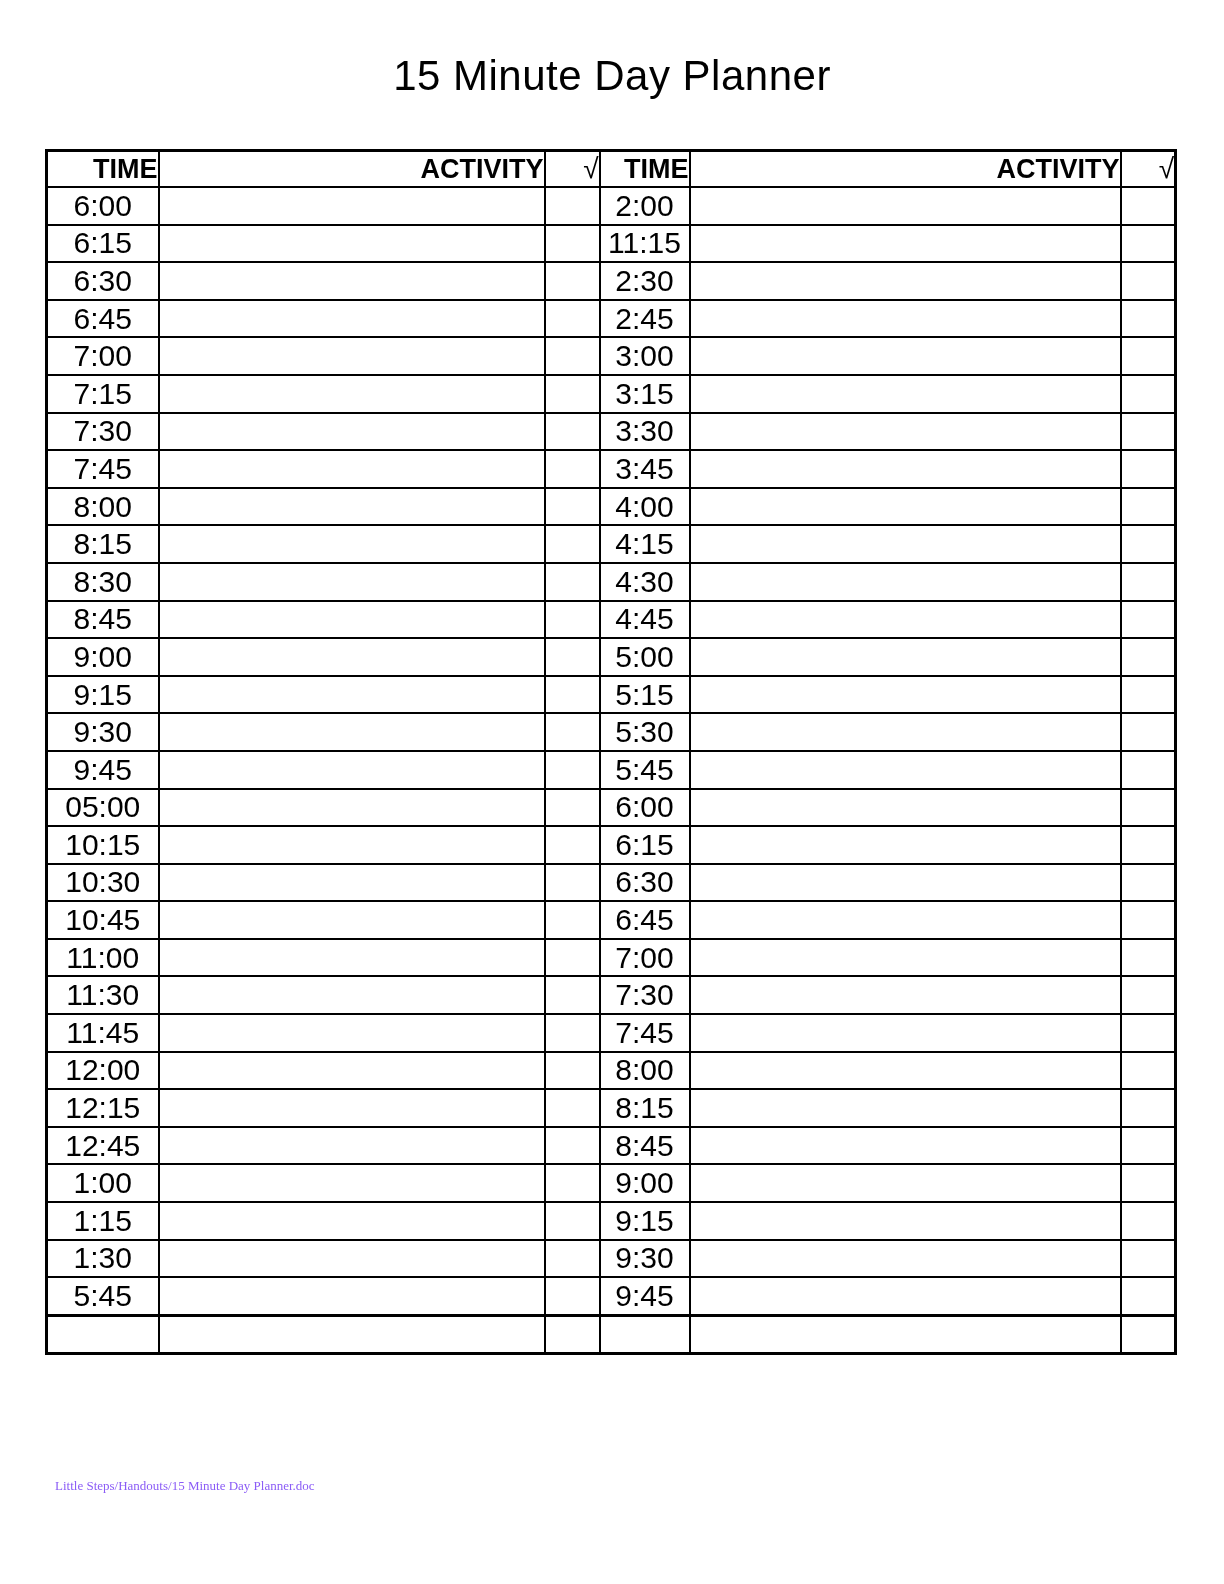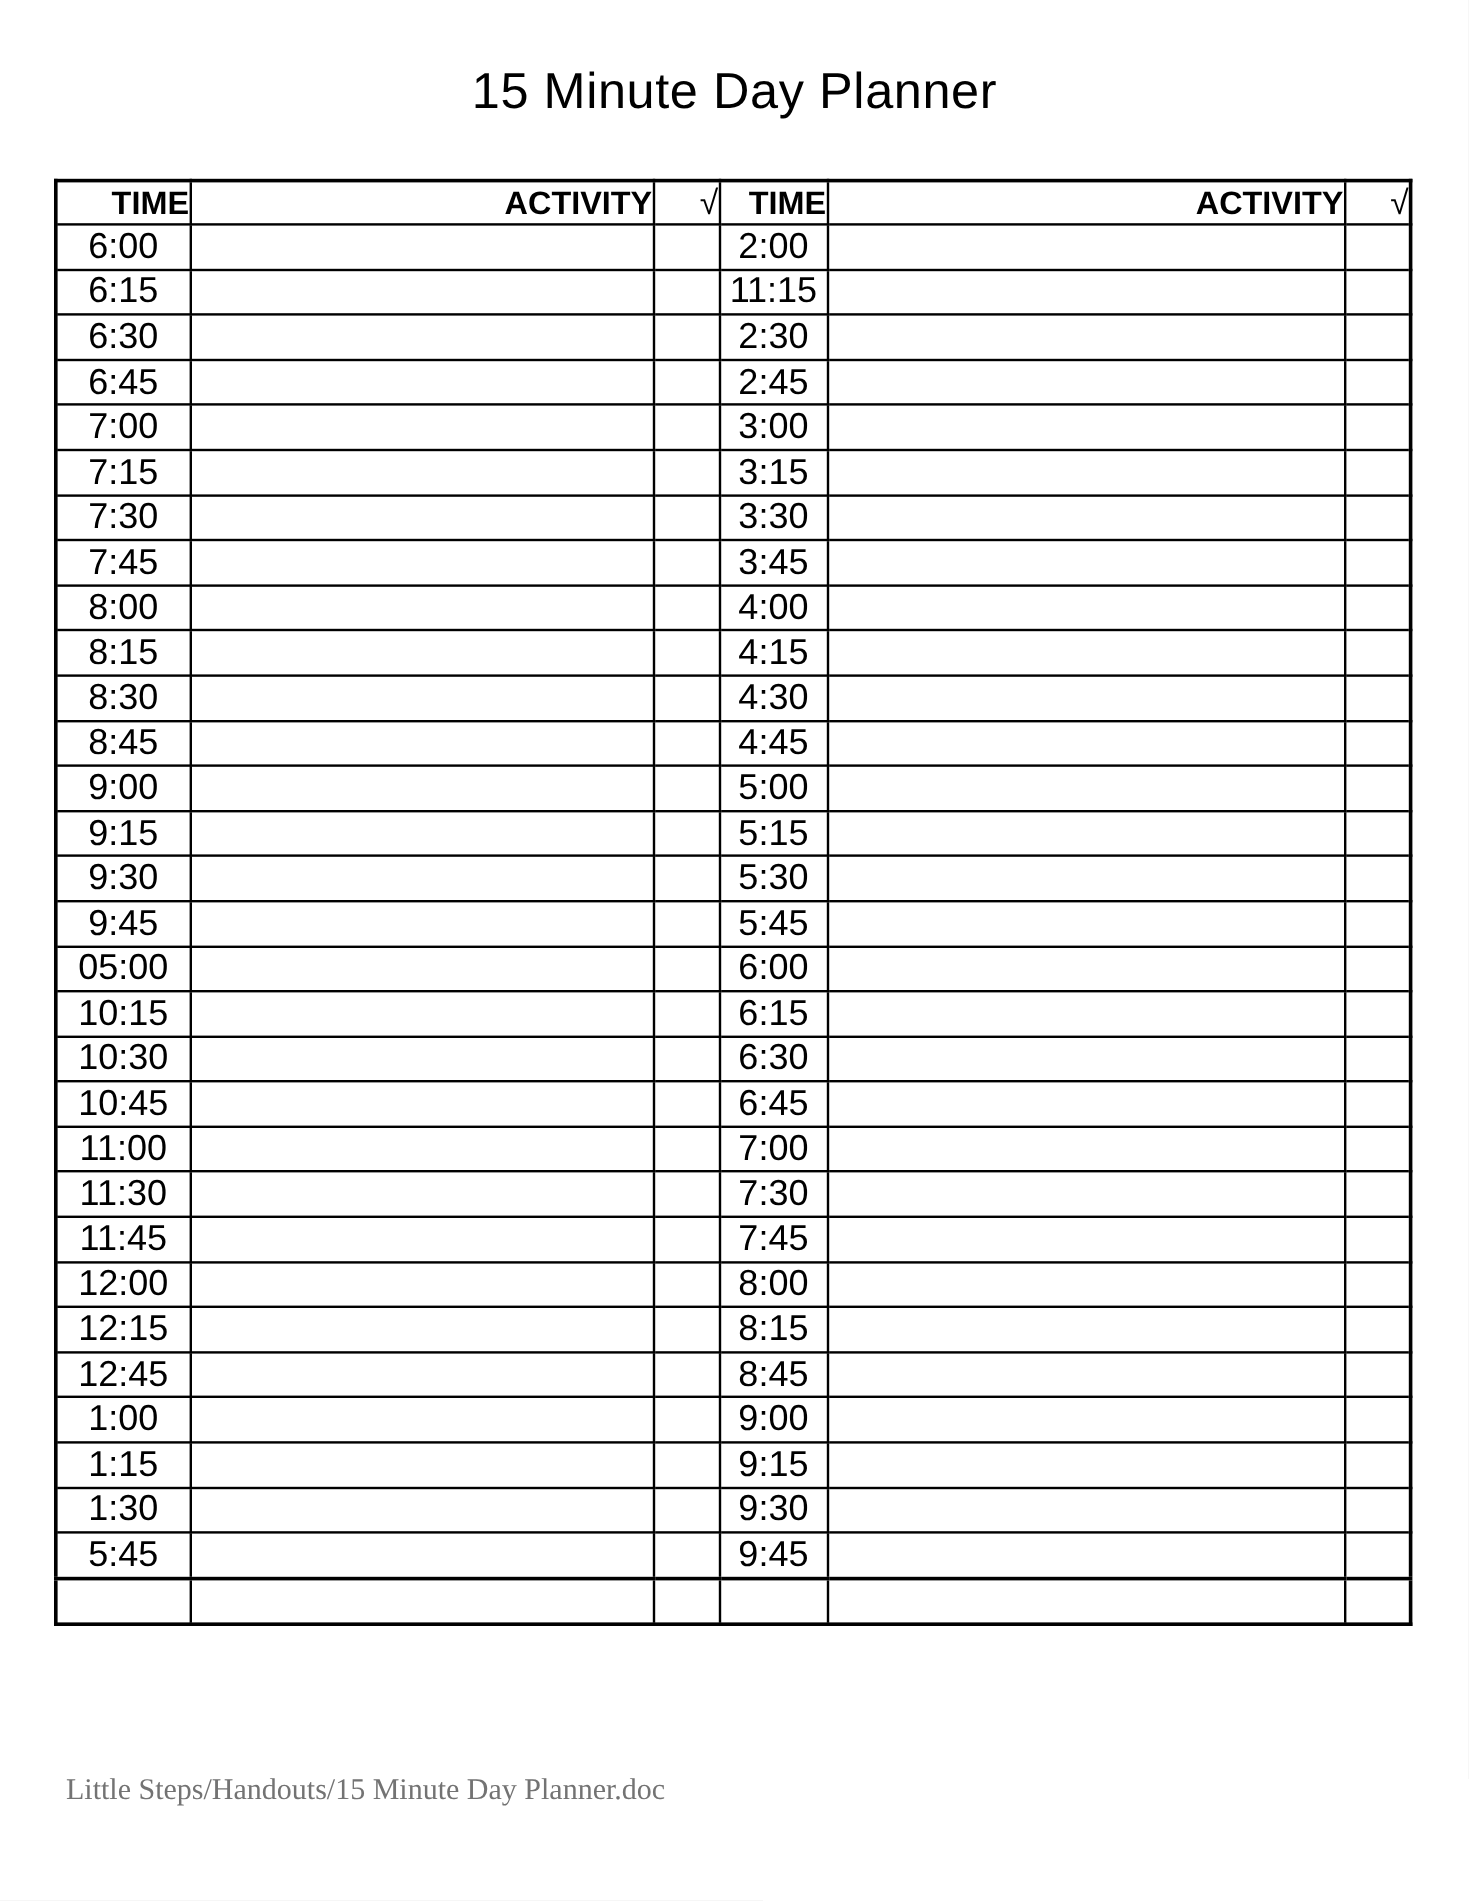--- a/index.html
+++ b/index.html
@@ -51,22 +51,22 @@
   td.time-cell {
     font-size: 30px;
     text-align: center;
   }
   tr.empty-row td { border-top: 3px solid #000000; }
   .footer {
     position: absolute;
     left: 55px;
     top: 1478px;
     font-family: "Liberation Serif", serif;
-    font-size: 25px;
-    color: #737373;
+    font-size: 13px;
+    color: #8b5cf6;
   }
 </style>
 </head>
 <body>
 
 <div class="page">
 
   <h1 class="title">15 Minute Day Planner</h1>
 
   <table class="planner">

